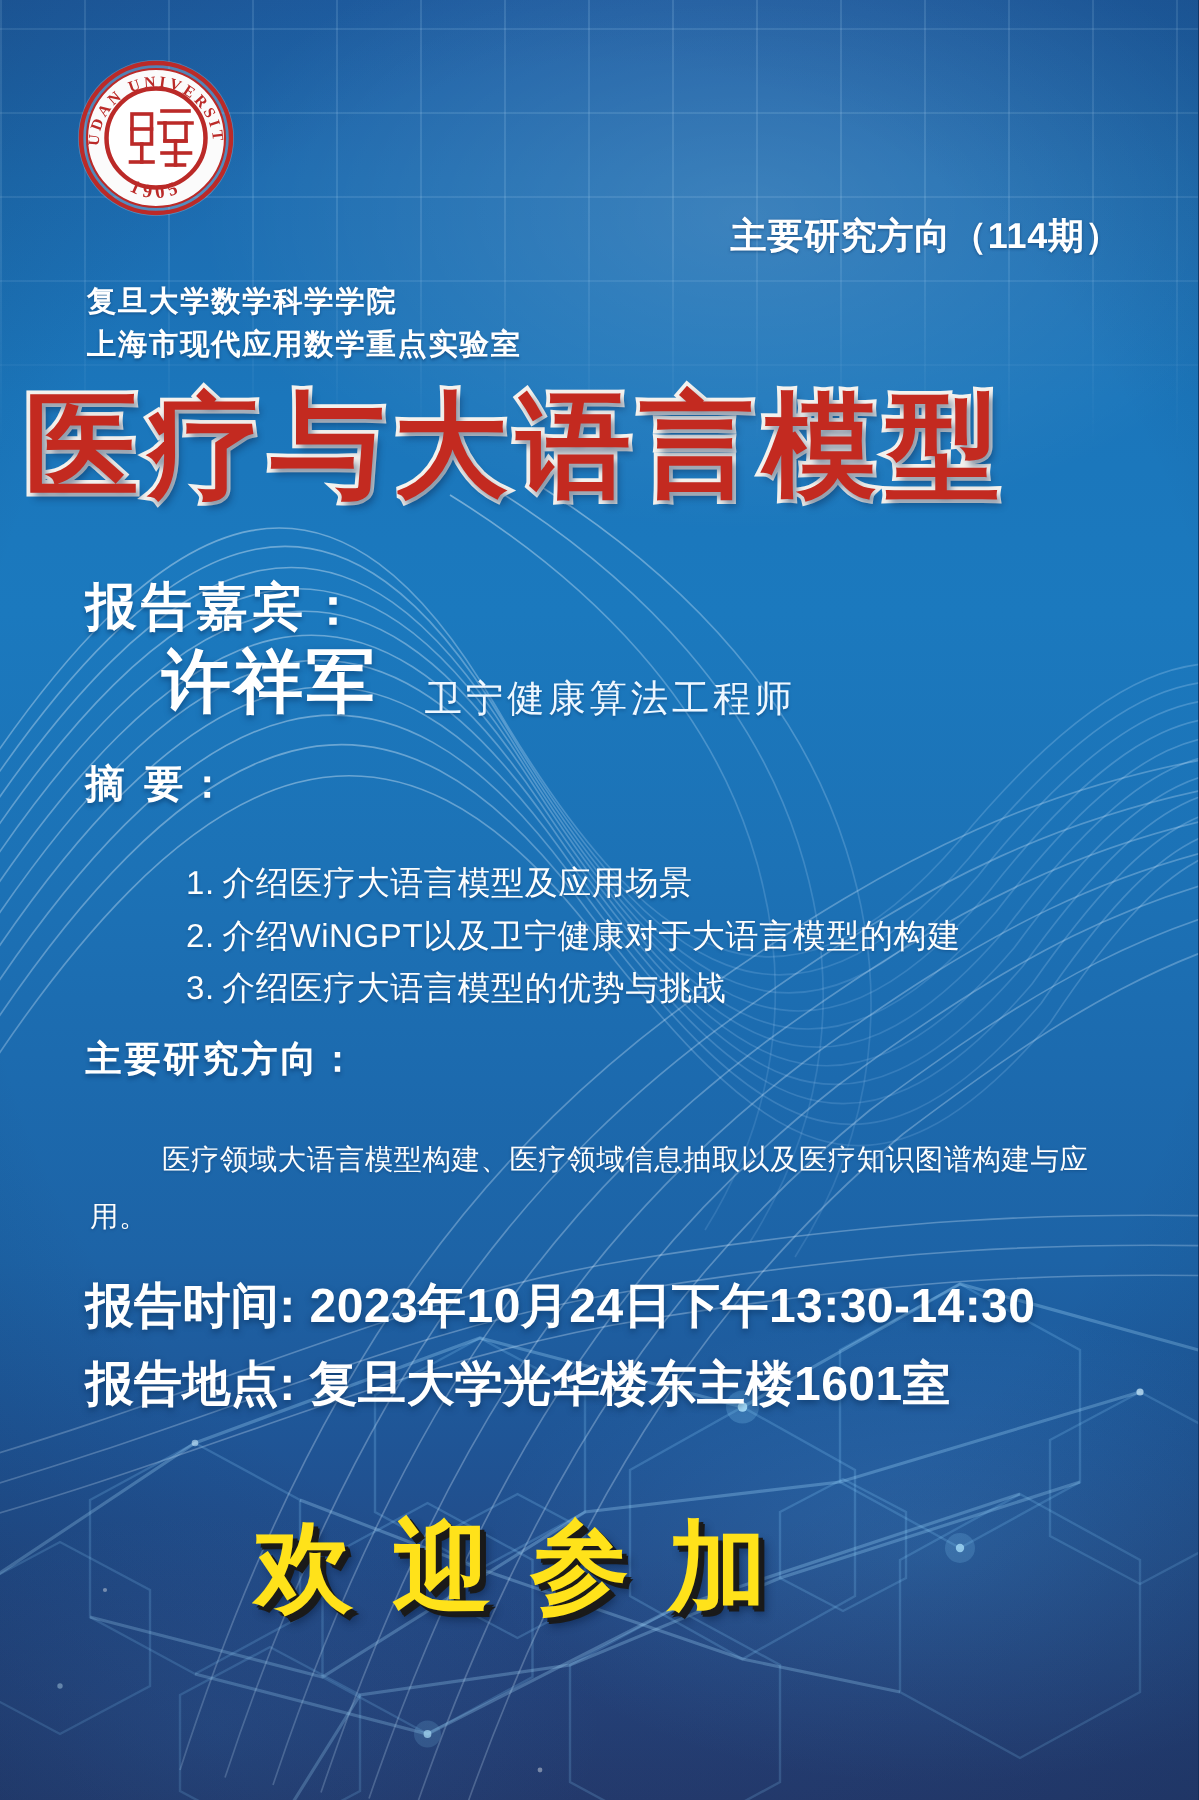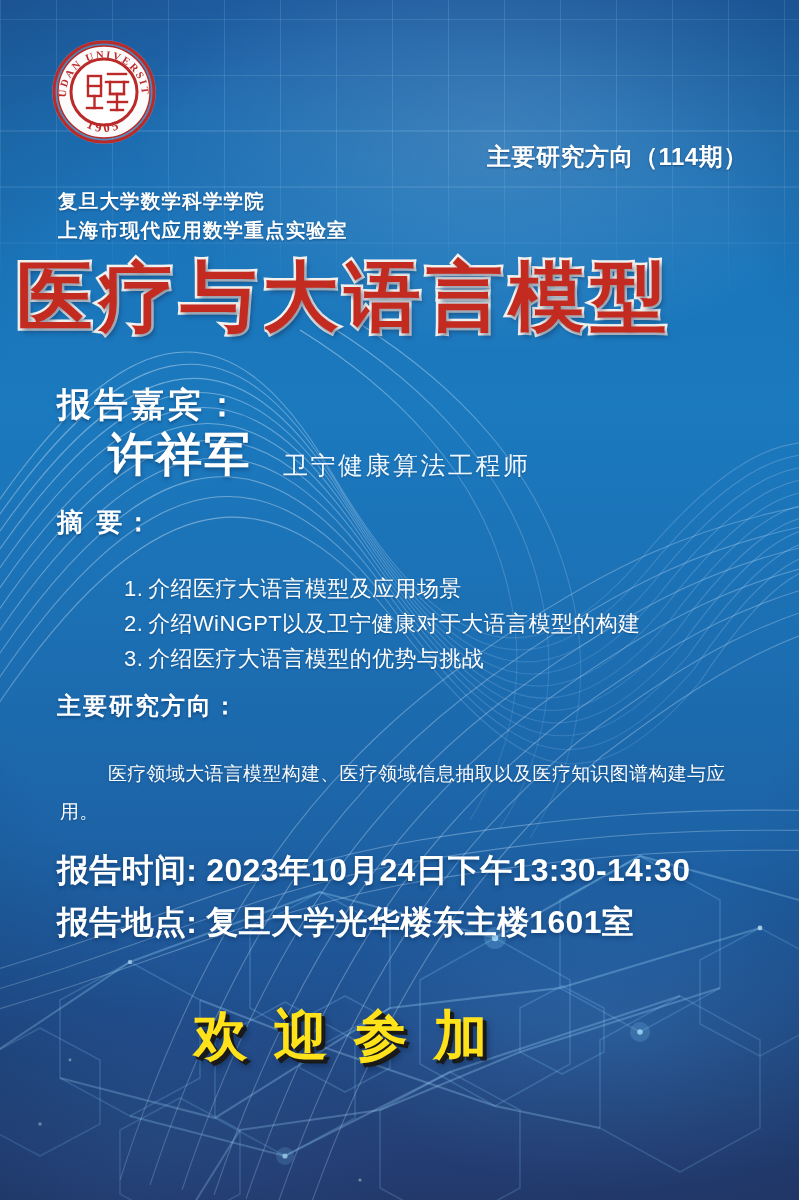--- a/index.html
+++ b/index.html
@@ -128,21 +128,21 @@
     position:absolute;left:57px;
     color:#fff;font-weight:bold;font-size:32px;letter-spacing:.3px;
     text-shadow:0 2px 4px rgba(0,35,75,.5);
     white-space:nowrap;
   }
   .when{top:849px;text-align:right;}
   .where{top:901px;}
 
   .welcome{
     position:absolute;left:0;top:1000px;width:707px;text-align:center;
-    font-size:54px;font-weight:bold;letter-spacing:26px;
+    font-size:66px;font-weight:bold;letter-spacing:26px;
     color:#ffe21a;
     text-shadow:
       3px 3px 0 #1a1a1a,
       4px 4px 0 #1a1a1a,
       5px 6px 6px rgba(0,20,50,.45);
     white-space:nowrap;
   }
 </style>
 </head>
 <body>

